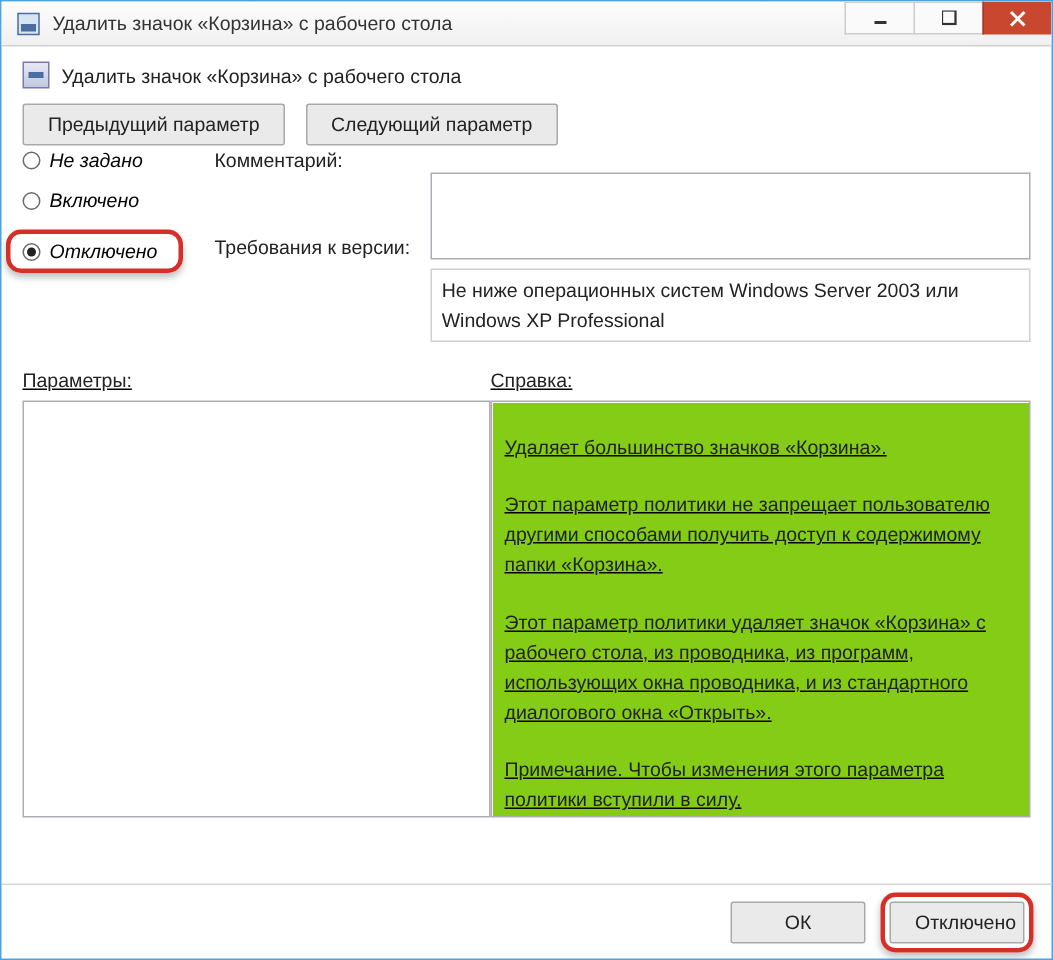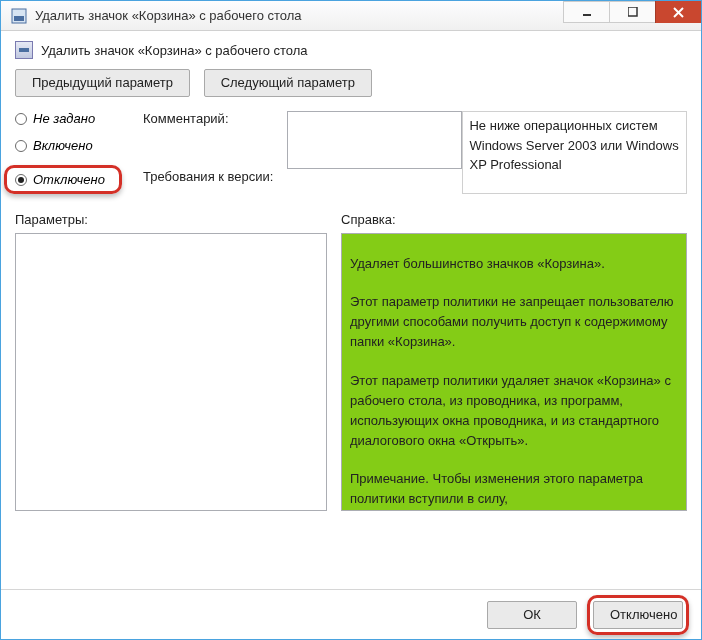--- a/index.html
+++ b/index.html
@@ -10,36 +10,36 @@
   .titlebar .title-text { flex: 1; color: #333; font-size: 13px; }
   .winbtn-group { display: flex; height: 22px; align-self: flex-start; }
   .winbtn { width: 46px; height: 22px; border-left: 1px solid #ccc; display: flex; align-items: center; justify-content: center; cursor: pointer; }
   .winbtn.min, .winbtn.max { background: #fafafa; border-bottom: 1px solid #ccc; border-top: 1px solid #ccc; }
   .winbtn.close { background: #c9472f; border-color: #a33a26; color: #fff; font-size: 15px; font-weight: bold; }
   .content { flex: 1; padding: 10px 14px 0 14px; display: flex; flex-direction: column; }
   .header-row { display: flex; align-items: center; margin-bottom: 10px; }
   .header-icon { width: 18px; height: 18px; border: 1px solid #7a7ab0; background: linear-gradient(#e6e9f5,#c0c8e0); margin-right: 8px; display:flex; align-items:center; justify-content:center; }
   .header-icon::before { content:""; width:10px; height:4px; background:#4a6ea0; }
   .header-text { color: #222; }
-  .nav-buttons { margin-bottom: 14px; }
+  .nav-buttons { margin-bottom: 2px; }
   .btn { background: #eaeaea; border: 1px solid #a9a9a9; padding: 4px 16px; cursor: pointer; border-radius: 2px; display: inline-block; font-size: 13px; color: #222; height: 28px; line-height:18px; }
   .btn + .btn { margin-left: 10px; }
   .upper-grid { display: flex; gap: 14px; margin-bottom: 12px; }
   .radio-col { width: 114px; display: flex; flex-direction: column; gap: 12px; }
   .radio-item { display: flex; align-items: center; gap: 6px; font-style: italic; }
   .radio-circle { width: 12px; height: 12px; border: 1px solid #6a6a6a; border-radius: 50%; display: flex; align-items: center; justify-content: center; background: #fff; }
   .radio-circle.sel::after { content:""; width:6px; height:6px; background:#222; border-radius:50%; }
   .highlight { border: 3px solid #d43027; border-radius: 10px; padding: 4px 8px; box-shadow: 0 3px 5px rgba(0,0,0,0.25); margin-left:-11px; width:118px; }
   .labels-col { display: flex; flex-direction: column; }
   .label-comm { margin-top: 0px; height: 58px; color: #222; }
   .label-req { color: #222; }
-  .right-col { flex: 1; display: flex; flex-direction: row; }
+  .right-col { flex: 1; display: flex; flex-direction: column; margin-top: 16px; }
   .textarea-comm { width: 100%; height: 58px; border: 1px solid #abadb3; resize: none; overflow-y: scroll; background:#fff; padding:2px 4px; font-family:inherit; font-size:13px; }
   .req-text { border: 1px solid #d0d0d0; padding: 4px 6px; color: #222; min-height: 44px; line-height:1.5; }
-  .lower-grid { display: flex; gap: 14px; margin-top: 6px; }
+  .lower-grid { display: flex; margin-top: 6px; text-decoration: underline; }
   .lower-left { width: 312px; display: flex; flex-direction: column; }
   .lower-right { flex: 1; display: flex; flex-direction: column; }
   .section-label { color: #222; margin-bottom: 6px; }
   .params-box { border: 1px solid #abadb3; height: 278px; background:#fff; overflow-y:scroll; padding:4px; }
   .help-box { border: 1px solid #abadb3; height: 278px; background:#84cc16; overflow-y:scroll; padding:20px 8px; line-height:1.55; color:#222; }
   .help-box p { margin: 0 0 18px 0; }
   .footer { height: 50px; border-top: 1px solid #d6d6d6; margin-top: 10px; display: flex; align-items: center; justify-content: flex-end; padding-right: 12px; gap: 10px; }
   .footer .btn { width: 90px; text-align:center; }
   .footer .highlight-btn { border: 3px solid #d43027; border-radius: 10px; padding: 3px; box-shadow: 0 3px 5px rgba(0,0,0,0.25); }
   ::-webkit-scrollbar { width: 16px; }

